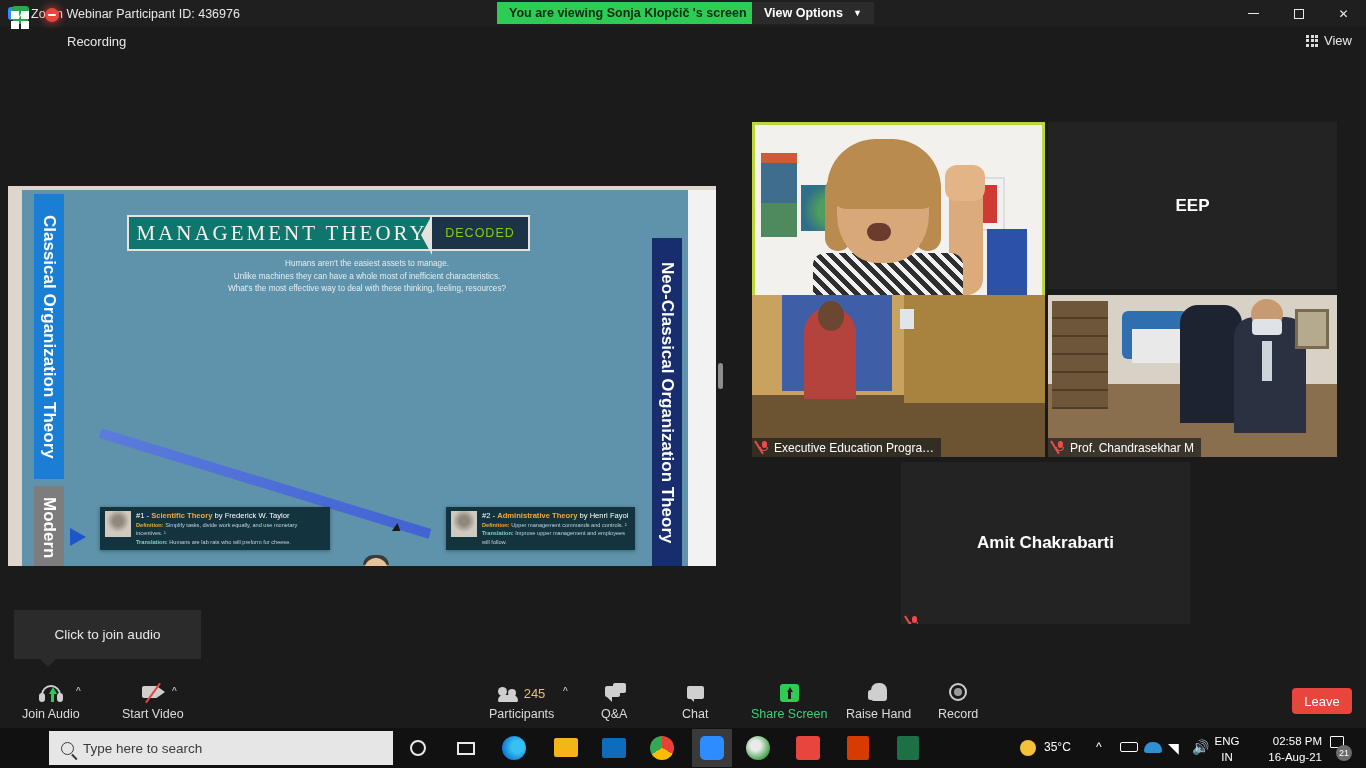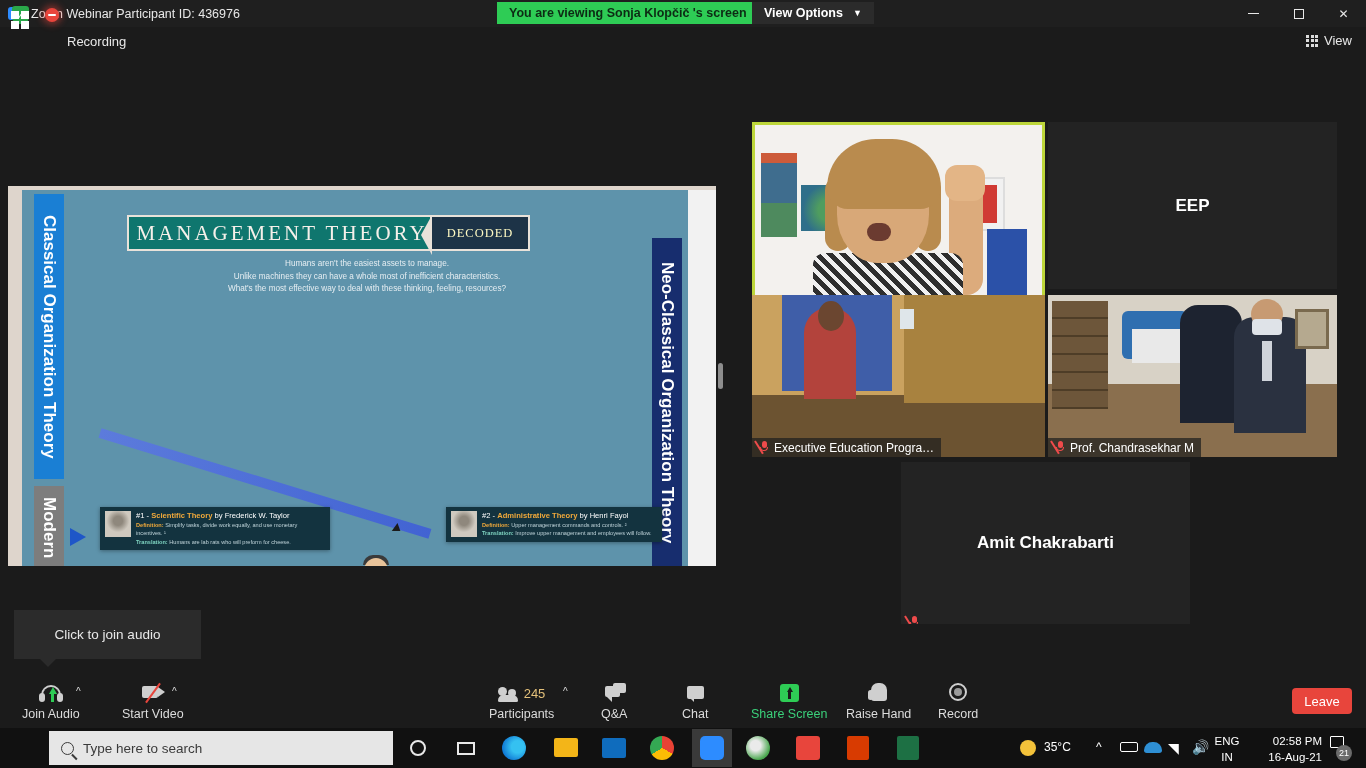--- a/index.html
+++ b/index.html
@@ -80,21 +80,21 @@
     position: absolute; left: 105px; top: 25px; width: 310px; height: 36px;
     background: #0f766e; border: 2px solid #e9e2da; display: flex; align-items: center; justify-content: center;
   }
   .hdr-band span {
     color: #f6f0ea; font-family: "Liberation Serif", serif; font-size: 21px; letter-spacing: 3px;
   }
   .hdr-dec {
     position: absolute; left: 408px; top: 25px; width: 100px; height: 36px;
     background: #1d3347; border: 2px solid #e9e2da; display: flex; align-items: center; justify-content: center;
   }
-  .hdr-dec span { color: #fef9c3; font-family: Liberation Serif, serif; font-size: 12.5px; letter-spacing: 1px; }
+  .hdr-dec span { color: #84cc16; font-family: Liberation Sans, sans-serif; font-size: 12.5px; letter-spacing: 1px; }
   .hdr-dec::before {
     content: ""; position: absolute; left: -11px; top: -2px;
     border-top: 20px solid transparent; border-bottom: 20px solid transparent;
     border-right: 11px solid #e9e2da;
   }
   .intro { position: absolute; left: 120px; top: 68px; width: 450px; text-align: center;
            color: #e6eef2; font-size: 8.2px; line-height: 1.55; }
   .vbar {
     position: absolute; writing-mode: vertical-rl; display: flex;
     align-items: center; justify-content: center; color: #fff; font-weight: bold;
@@ -109,21 +109,21 @@
   }
   .tbox .portrait { width: 26px; height: 26px; background: #cfc9bf; flex: none;
                     background-image: radial-gradient(circle at 50% 38%, #8f887d 22%, #cfc9bf 55%); }
   .tbox .ttl { color: #fff; font-size: 7.6px; line-height: 1.3; }
   .tbox .ttl b { color: #f0a93b; }
   .tbox .sub { font-size: 5.6px; line-height: 1.5; color: #bfd3d9; }
   .tbox .sub .k { color: #f0a93b; font-weight: bold; }
   .tbox .sub .k2 { color: #7fd4c1; font-weight: bold; }
 
   .t1 { left: 78px; top: 317px; width: 230px; }
-  .t2 { left: 424px; top: 317px; width: 216px; }
+  .t2 { left: 424px; top: 317px; width: 189px; }
 
   .arrow-blue { position: absolute; width: 0; height: 0; }
   .ar-r { border-top: 9px solid transparent; border-bottom: 9px solid transparent; border-left: 16px solid #1e56c8; }
   .tapered {
     position: absolute; left: 78px; top: 238px; width: 345px; height: 10px;
     background: linear-gradient(90deg, #5c79e0, #3f5fd6); transform: rotate(17deg);
     transform-origin: left center; opacity: .92;
   }
   .manikin { position: absolute; left: 300px; top: 360px; width: 110px; height: 180px; }
   .mk-head { position:absolute; left: 42px; top: 8px; width: 24px; height: 26px; background:#e8c39a; border-radius: 50% 50% 45% 45%; }

